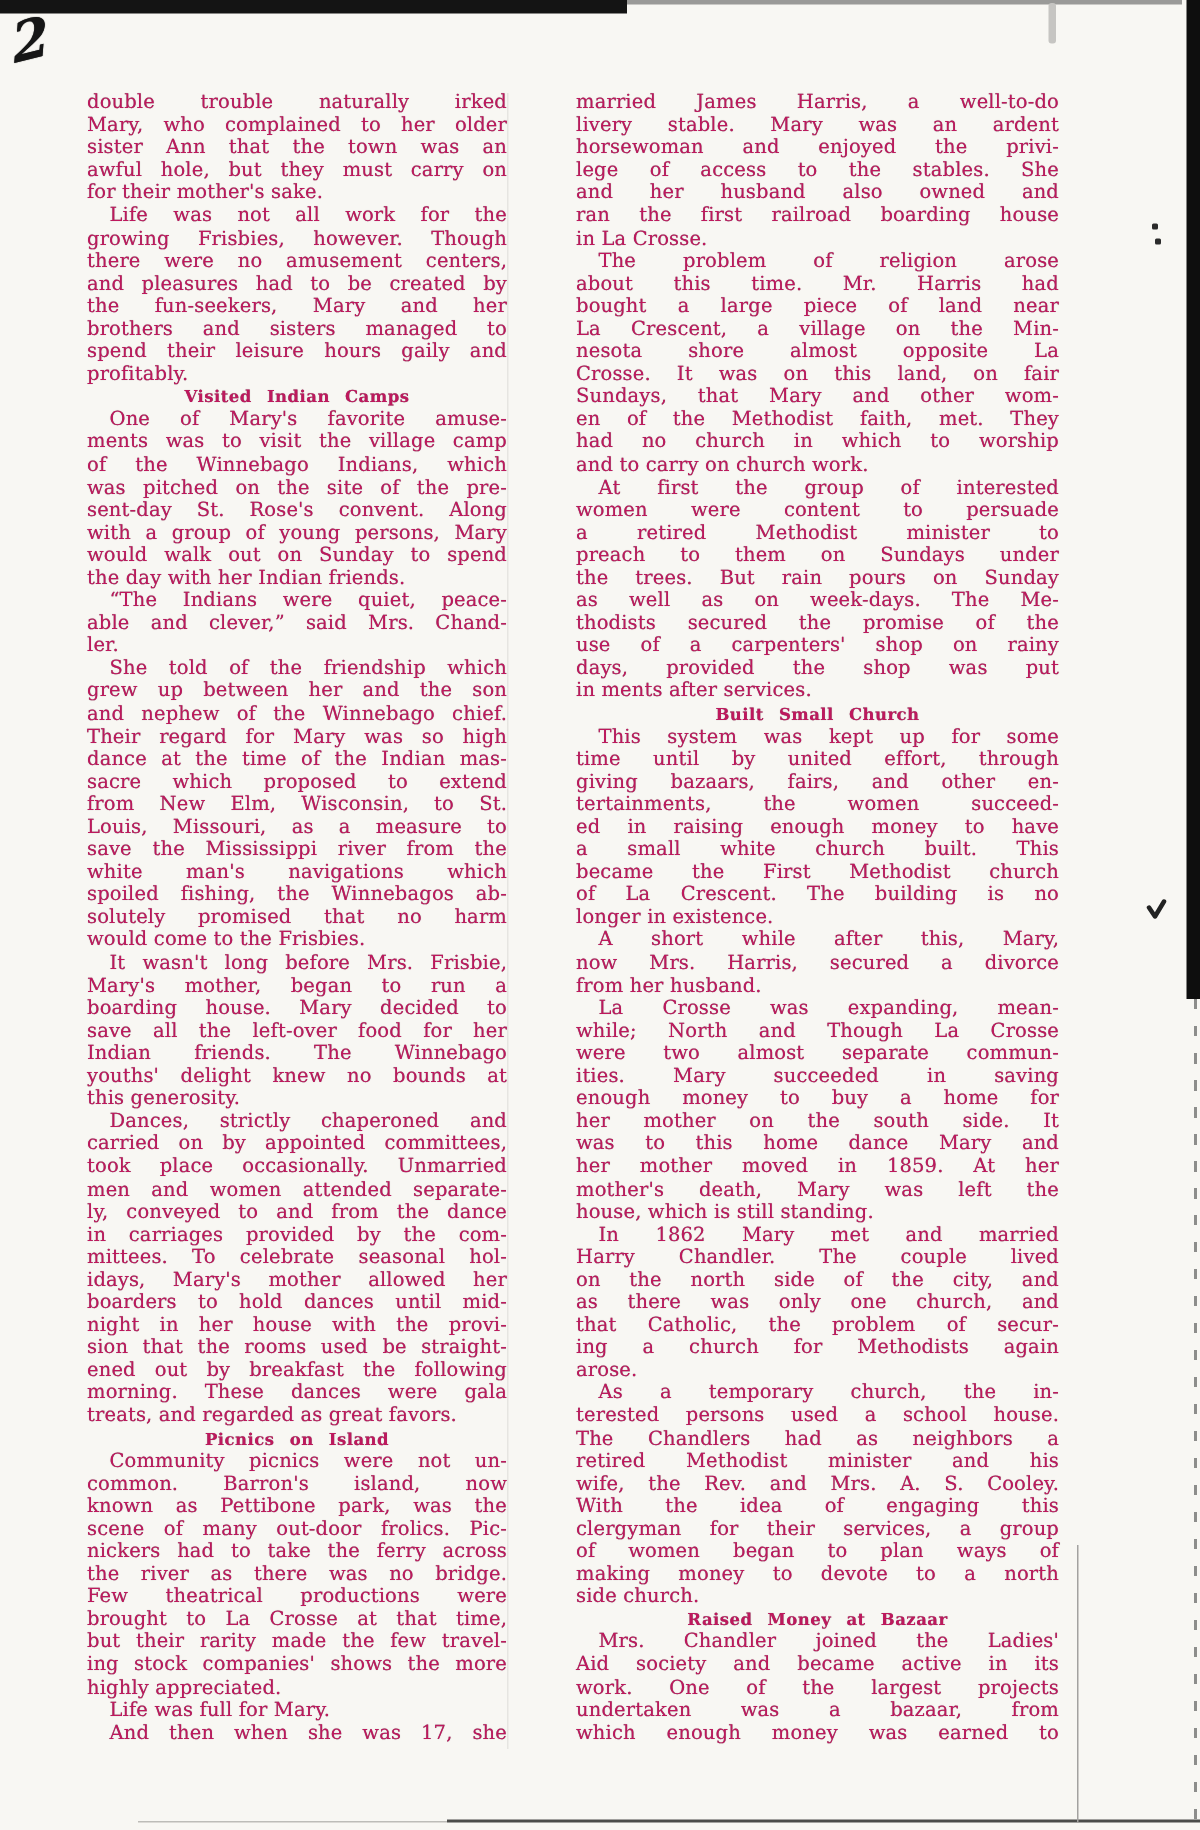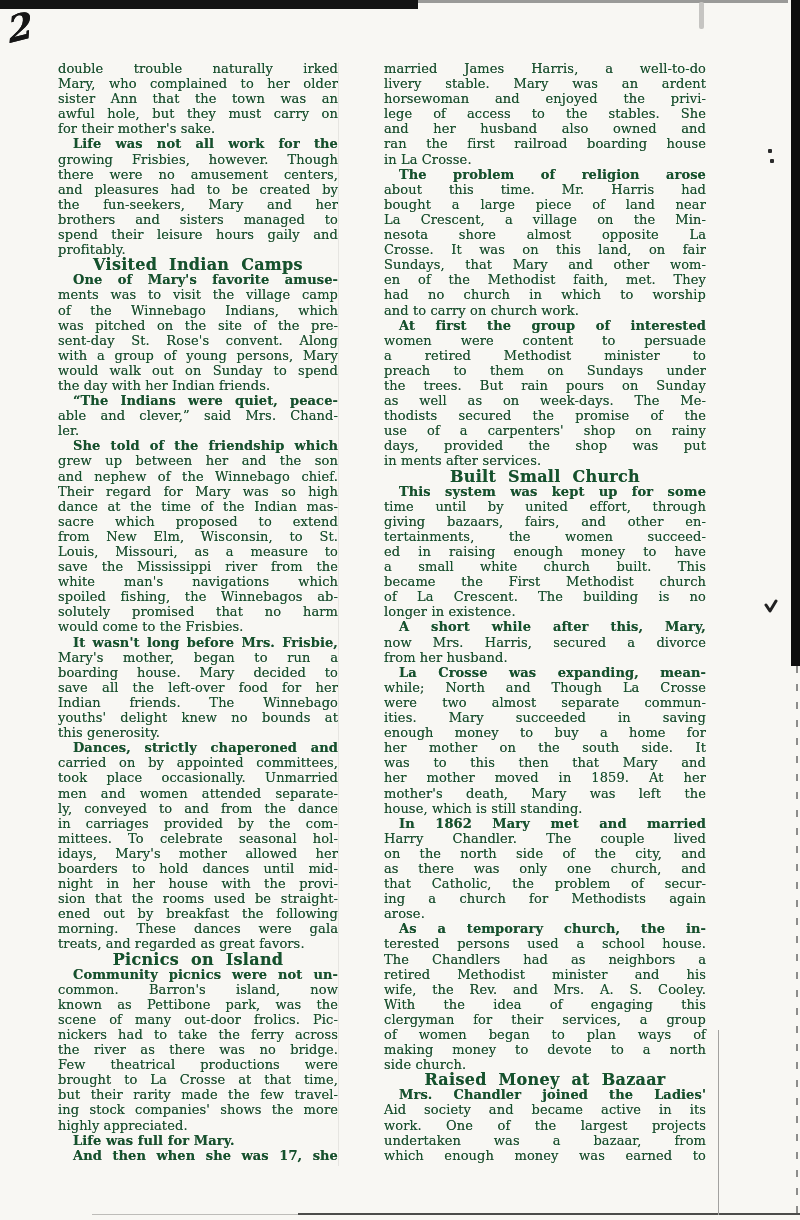--- a/index.html
+++ b/index.html
@@ -34,36 +34,36 @@
     font-size:36px; font-weight:bold; font-style:italic;
     color:#161616;
     transform:rotate(-14deg) skewX(-8deg);
     transform-origin:center;
     text-shadow:0 0 0.6px #161616;
   }
 
   
   .col {
     position:absolute; top:61px;
-    color:#14532d;
+    color:#be185d;
     font-size:13px; line-height:15.1px;
     letter-spacing:0.1px;
     text-shadow:0 0 0.45px rgba(20,20,20,0.55);
   }
   #col-left  { left:58px;  width:280px; }
   #col-right { left:348px; width:322px;margin-left:36px; }
 
   .line { text-align:justify; text-align-last:justify; }
   .line.last   { text-align-last:left; }
-  .line.indent { text-indent:15px;font-weight:bold; }
+  .line.indent { text-indent:15px; }
 
   .heading {
     font-weight:bold; text-align:center;
     word-spacing:6px; letter-spacing:0.3px;
-    font-size:16px; line-height:15.1px;
+    font-size:11px; line-height:15.1px;
   }
 </style>
 </head>
 <body>
 
 <div class="page">
 
   <div class="top-edge-dark"></div>
   <div class="top-edge-faint"></div>
   <div class="right-edge-bar"></div>
@@ -229,21 +229,21 @@
         <div class="line">now Mrs. Harris, secured a divorce</div>
         <div class="line last">from her husband.</div>
       </div>
       <div class="para">
         <div class="line indent">La Crosse was expanding, mean-</div>
         <div class="line">while; North and Though La Crosse</div>
         <div class="line">were two almost separate commun-</div>
         <div class="line">ities. Mary succeeded in saving</div>
         <div class="line">enough money to buy a home for</div>
         <div class="line">her mother on the south side. It</div>
-        <div class="line">was to this then that Mary and</div>
+        <div class="line">was to this home dance Mary and</div>
         <div class="line">her mother moved in 1859. At her</div>
         <div class="line">mother's death, Mary was left the</div>
         <div class="line last">house, which is still standing.</div>
       </div>
       <div class="para">
         <div class="line indent">In 1862 Mary met and married</div>
         <div class="line">Harry Chandler. The couple lived</div>
         <div class="line">on the north side of the city, and</div>
         <div class="line">as there was only one church, and</div>
         <div class="line">that Catholic, the problem of secur-</div>

